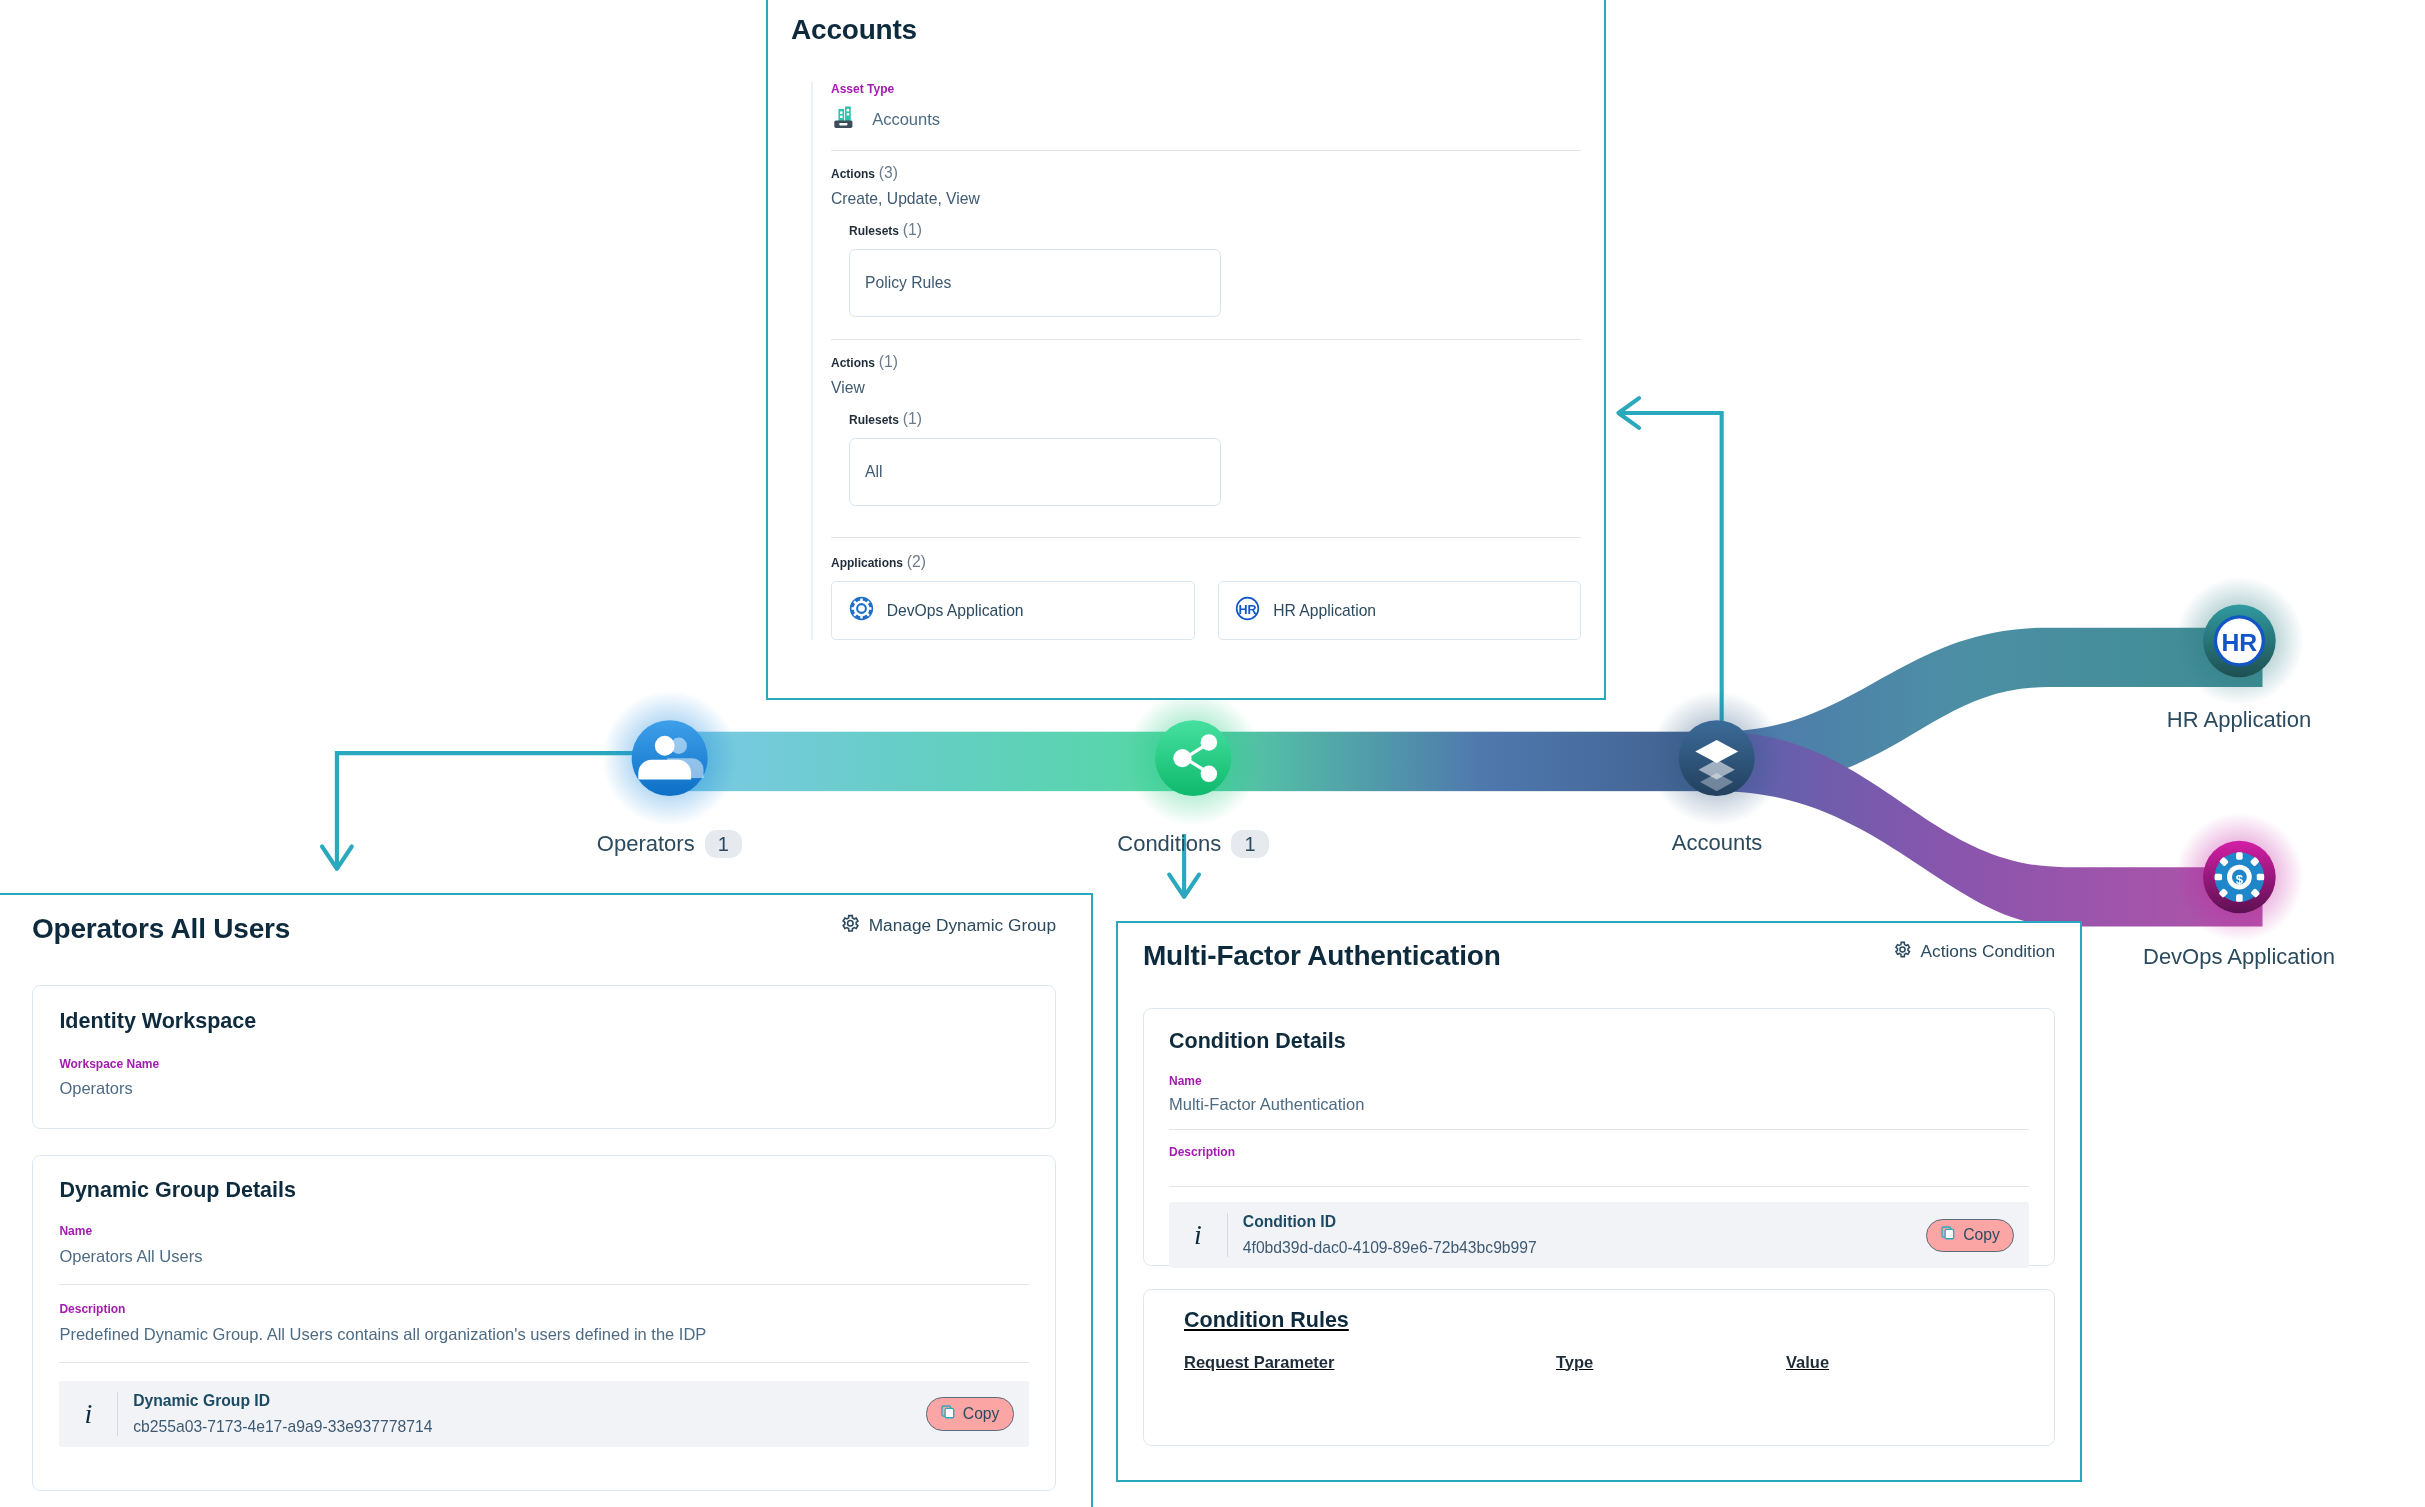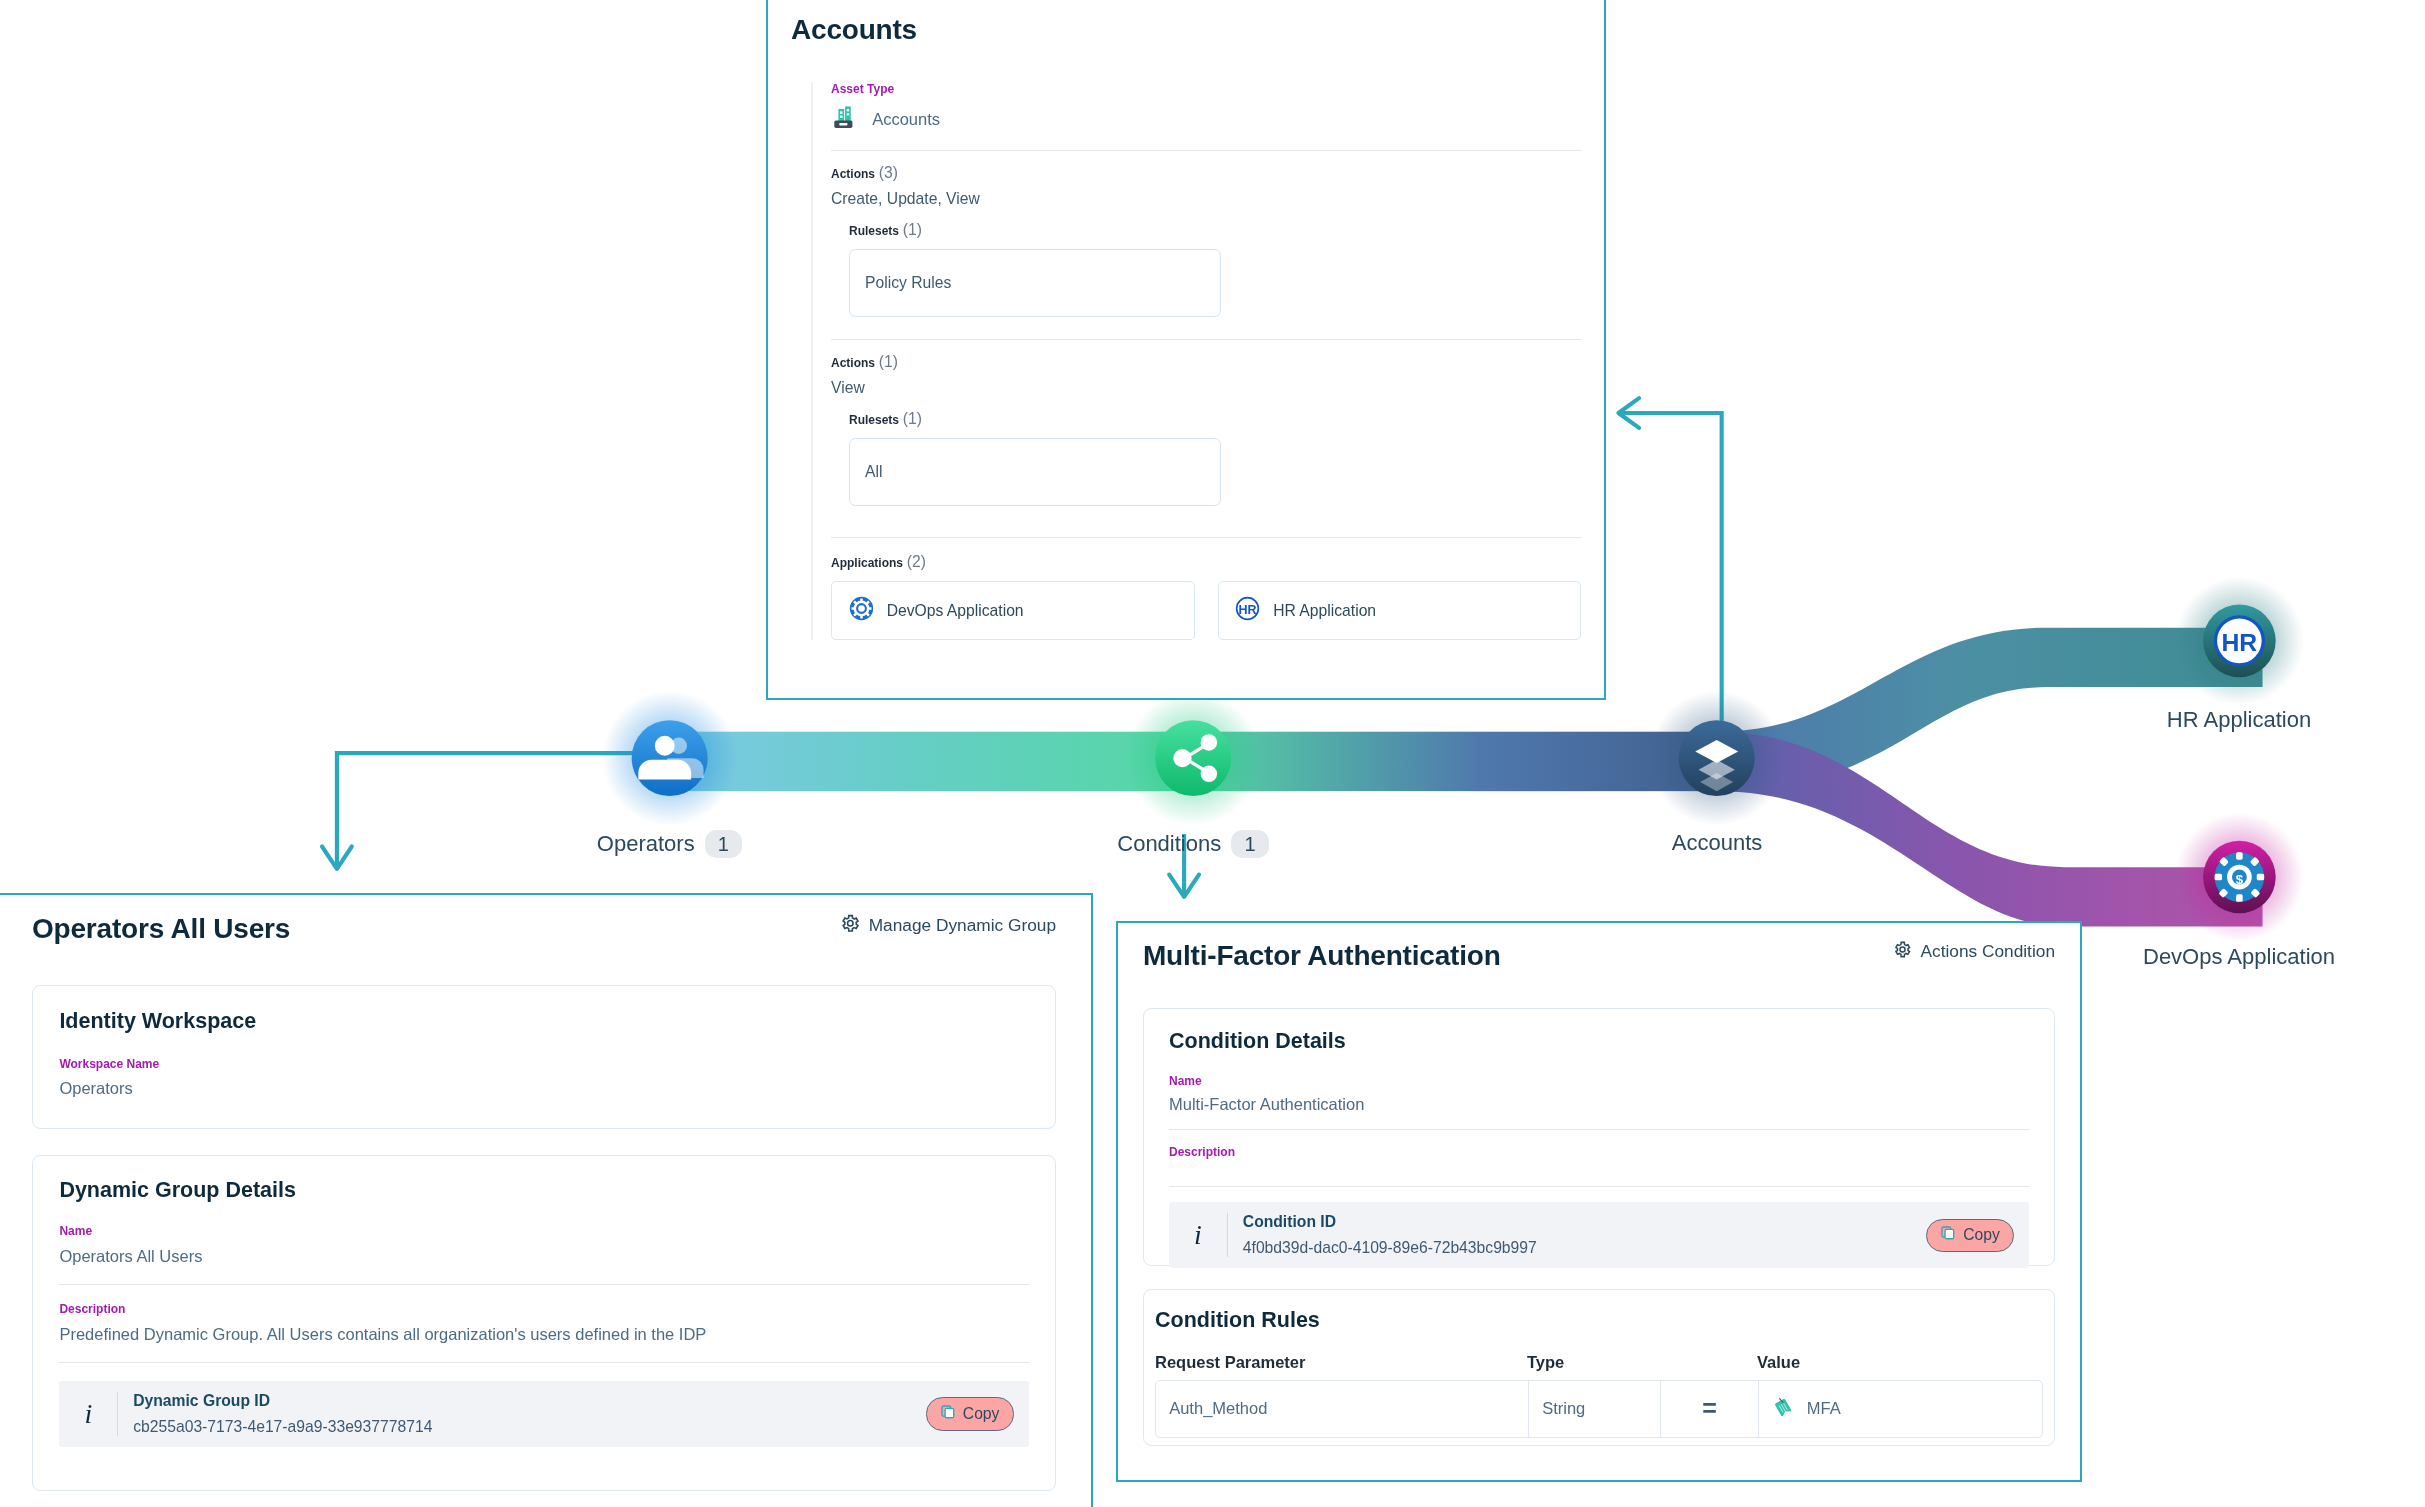--- a/index.html
+++ b/index.html
@@ -472,49 +472,28 @@
               <svg width="15.7" height="15.7" viewBox="0 0 20 20" fill="none" stroke="#2aa8bd" stroke-width="1.7">
                 <rect x="2.5" y="2.5" width="11" height="13" rx="2"></rect>
                 <rect x="6.5" y="5.5" width="11" height="12" rx="2" fill="#fff"></rect>
               </svg>
             </span>
             <span>Copy</span>
           </div>
         </div>
       </div>
 
-      <div class="card" style="margin-top:23px; padding:18px 11px; height:157px;">
+      <div class="card" style="margin-top:23px; padding:18px 40px; height:157px;text-decoration:underline;">
         <div class="sec-h">Condition Rules</div>
         <div class="ctable" style="margin-top:20px;">
           <div class="chead">
             <div style="flex:0 0 372px;">Request Parameter</div>
             <div style="flex:0 0 132px;">Type</div>
             <div style="flex:0 0 98px;"></div>
             <div style="flex:1;">Value</div>
           </div>
-          <div class="crow">
-            <div class="ccell" style="flex:0 0 372px;">Auth_Method</div>
-            <div class="ccell" style="flex:0 0 132px;">String</div>
-            <div class="ccell" style="flex:0 0 98px; justify-content:center; padding-left:0; font-size:25px; font-weight:bold; color:#3e5a72;">=</div>
-            <div class="ccell" style="flex:1; gap:11.6px;">
-              <span>
-                <svg width="23" height="23" viewBox="0 0 28 28">
-                  <g transform="rotate(-30 14 14)">
-                    <path d="M8 6 h10 a2 2 0 0 1 2 2 v14 a1.5 1.5 0 0 1 -2.3 1.3 L13 20 l-4.7 3.3 A1.5 1.5 0 0 1 6 22 V8 a2 2 0 0 1 2 -2 z" fill="#2fc4ae"></path>
-                    <g stroke="#ffffff" stroke-width="1" opacity="0.75">
-                      <line x1="10" y1="10" x2="10" y2="20"></line>
-                      <line x1="13" y1="10" x2="13" y2="20"></line>
-                      <line x1="16" y1="10" x2="16" y2="20"></line>
-                    </g>
-                  </g>
-                  <line x1="9" y1="4" x2="14" y2="10" stroke="#555e66" stroke-width="1.4"></line>
-                </svg>
-              </span>
-              <span>MFA</span>
-            </div>
-          </div>
         </div>
       </div>
     </div>
   </div>
 
 </div>
 
 
 </body></html>

